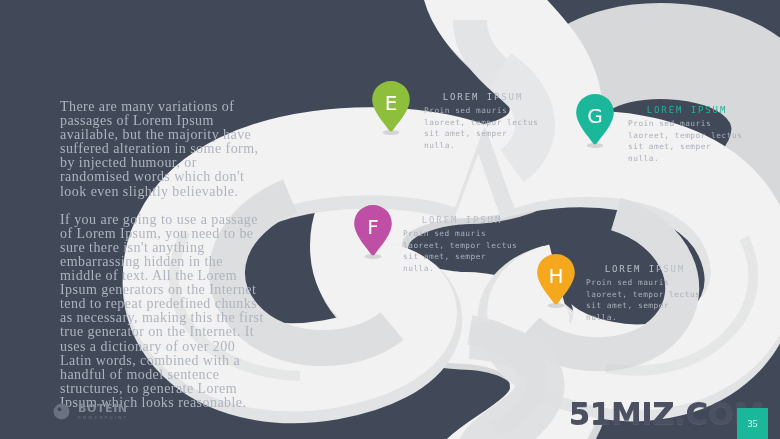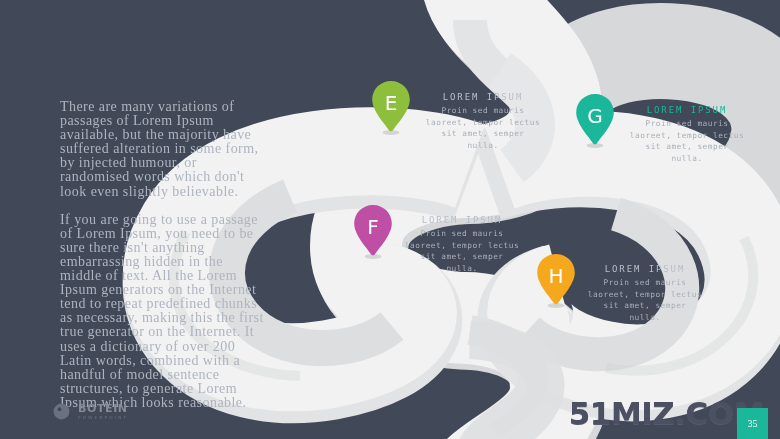--- a/index.html
+++ b/index.html
@@ -34,21 +34,21 @@
     color:#ffffff;font-size:20px;font-weight:400;
     font-family:"DejaVu Sans","Liberation Sans",sans-serif;
     letter-spacing:0;
   }
   .info{position:absolute;}
   .info .head{
     font-size:9px;letter-spacing:1.9px;color:#b9bfc9;
     margin:0 0 3px 0;white-space:nowrap;text-align:center;
   }
   .info .body{
-    font-size:7.8px;line-height:11.6px;color:#a9afba;letter-spacing:.5px;text-align:center;
+    font-size:7.8px;line-height:11.6px;color:#a9afba;letter-spacing:.5px;
   }
 
   
   #logo{position:absolute;left:52px;top:402px;display:flex;align-items:center;gap:7px;}
   #logo .mark{width:19px;height:19px;}
   #logo .words{display:flex;flex-direction:column;line-height:1;}
   #logo .brand{
     font-family:"DejaVu Sans","Liberation Sans",sans-serif;
     font-size:11px;font-weight:bold;color:#858b97;letter-spacing:.6px;
   }

